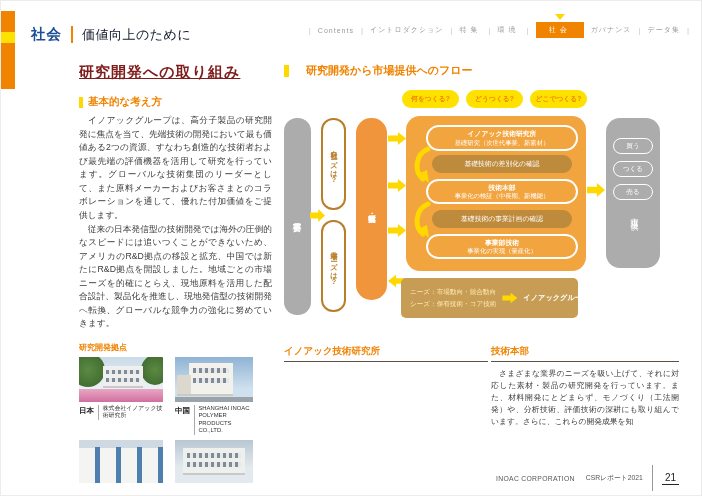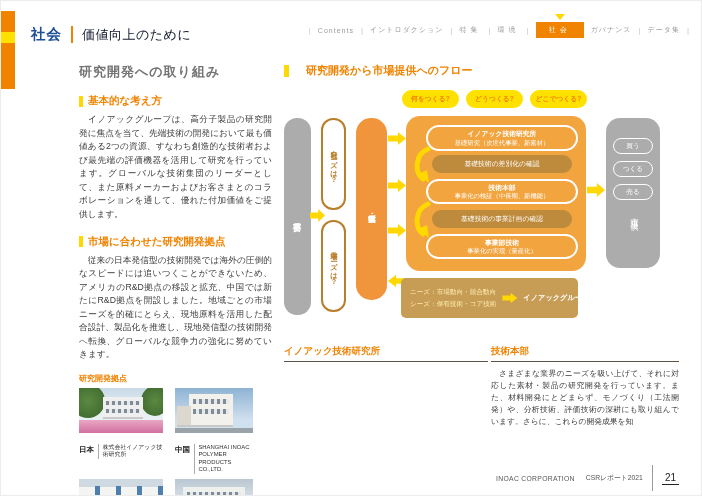--- a/index.html
+++ b/index.html
@@ -22,30 +22,30 @@
        justify-content:flex-end;gap:7px;font-size:7px;color:#9a9a9a;}
   .nav .sep{color:#c8c8c8;font-size:8px;}
   .nav .item{letter-spacing:1px;white-space:nowrap;}
   .nav .wide{letter-spacing:4px;}
   .nav .active{position:relative;background:#F08300;color:#fff;padding:3px 13px;letter-spacing:4px;}
   .nav .tri{position:absolute;top:-8px;left:50%;margin-left:-5px;width:0;height:0;
             border-left:5px solid transparent;border-right:5px solid transparent;border-top:6px solid #FFD800;}
 
   
   .leftcol{position:absolute;left:78px;top:62px;width:193px;}
-  .main-h{color:#737373;font-size:13px;font-weight:bold;letter-spacing:1px;}
+  .main-h{color:#7f1d1d;font-size:15px;font-weight:bold;letter-spacing:1px;text-decoration:underline;}
   .sec-h{display:flex;align-items:center;margin-top:13px;margin-bottom:5px;}
   .sec-h .bar{width:4px;height:11px;background:#FFD800;margin-right:5px;}
   .sec-h .t{color:#F08300;font-size:10.5px;font-weight:bold;}
   .body-t{font-size:8.7px;line-height:1.56;color:#3a3a3a;text-align:justify;}
   .bases-label{color:#F08300;font-size:8px;font-weight:bold;margin-top:11px;margin-bottom:4px;}
 
   .photo-grid{display:grid;grid-template-columns:84px 78px;column-gap:12px;row-gap:5px;}
   .cell .photo{width:100%;height:45px;position:relative;overflow:hidden;background:#cfd8de;}
-  .cap{display:flex;align-items:flex-start;gap:4px;margin-top:11px;}
+  .cap{display:flex;align-items:flex-start;gap:4px;margin-top:3px;}
   .cap .region{font-size:7.5px;font-weight:bold;color:#222;white-space:nowrap;padding-top:1px;}
   .cap .dv{width:1px;align-self:stretch;background:#aaa;}
   .cap .nm{font-size:5.9px;color:#333;line-height:1.25;}
 
   
   .ph-sky{position:absolute;inset:0;background:linear-gradient(#c9dbe8,#e9f0f4 60%);}
   .tree{position:absolute;border-radius:50%;background:radial-gradient(#5b8a42,#38622a);}
   .bld{position:absolute;background:#efefef;box-shadow:inset 0 -2px 0 #c9c9c9;}
   .win{position:absolute;background:repeating-linear-gradient(90deg,#7e8c99 0 3px,#e8e8e8 3px 6px);}
   .flowers{position:absolute;left:0;right:0;bottom:0;height:30%;
@@ -155,24 +155,20 @@
 
   <div class="leftcol">
     <div class="main-h">研究開発への取り組み</div>
 
     <div class="sec-h">
       <span class="bar"></span>
       <span class="t">基本的な考え方</span>
     </div>
     <div class="body-t">　イノアックグループは、高分子製品の研究開発に焦点を当て、先端技術の開発において最も価値ある2つの資源、すなわち創造的な技術者および最先端の評価機器を活用して研究を行っています。グローバルな技術集団のリーダーとして、また原料メーカーおよびお客さまとのコラボレーションを通して、優れた付加価値をご提供します。</div>
 
-    <div class="sec-h">
-      <span class="bar"></span>
-      <span class="t">市場に合わせた研究開発拠点</span>
-    </div>
     <div class="body-t">　従来の日本発信型の技術開発では海外の圧倒的なスピードには追いつくことができないため、アメリカのR&amp;D拠点の移設と拡充、中国では新たにR&amp;D拠点を開設しました。地域ごとの市場ニーズを的確にとらえ、現地原料を活用した配合設計、製品化を推進し、現地発信型の技術開発へ転換、グローバルな競争力の強化に努めていきます。</div>
 
     <div class="bases-label">研究開発拠点</div>
 
     <div class="photo-grid">
 
       <div class="cell">
         <div class="photo">
           <div class="ph-sky"></div>
           <div class="tree" style="left:-8px;top:-4px;width:34px;height:34px;"></div>

